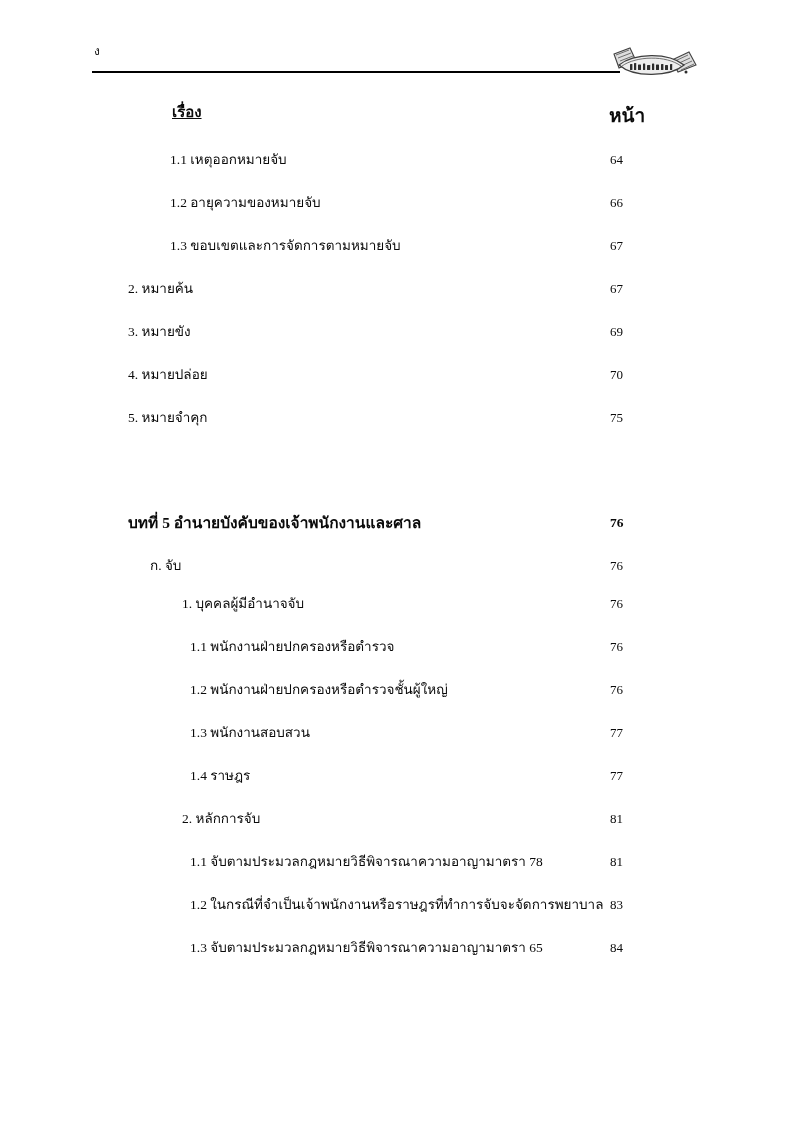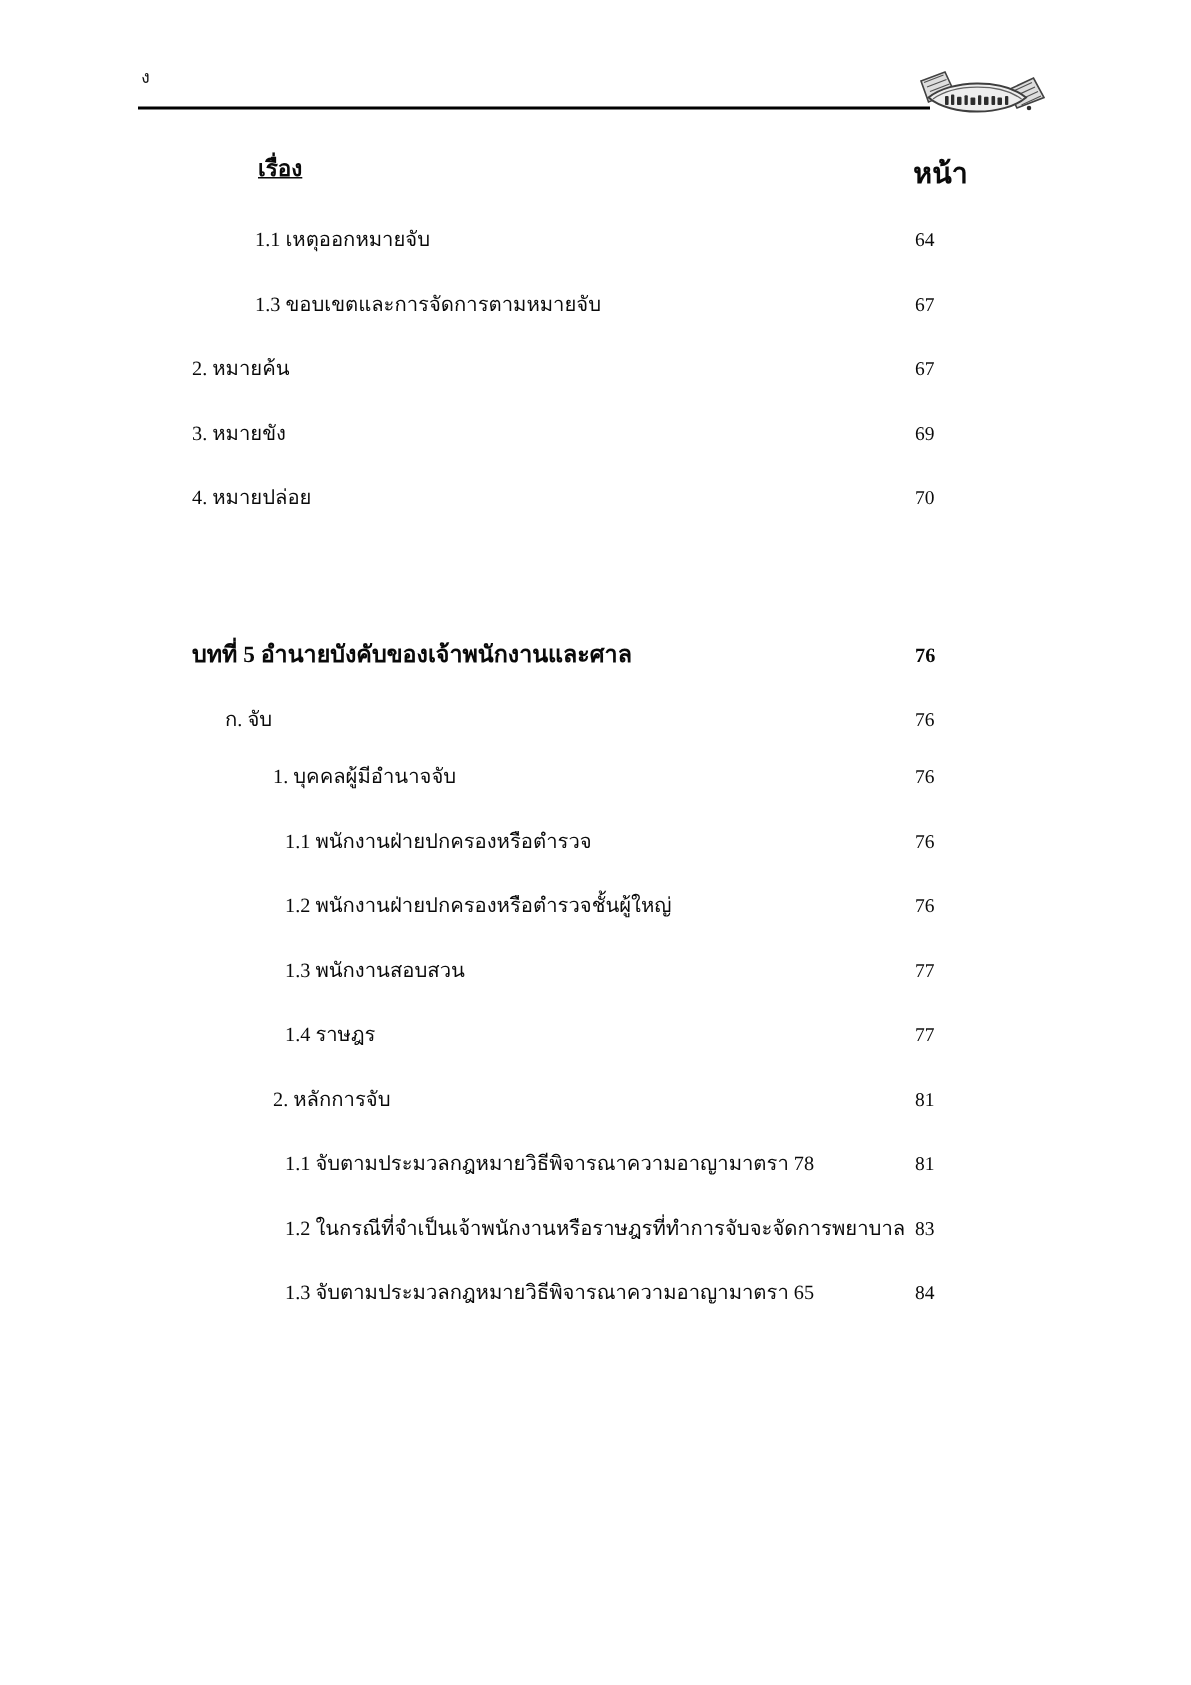--- a/index.html
+++ b/index.html
@@ -192,20 +192,24 @@
     <div class="head-page">หน้า</div>
   </div>
 
   <div class="toc">
 
     <div class="row lvl-2">
       <span class="label">1.1  เหตุออกหมายจับ</span>
       <span class="pageno">64</span>
     </div>
 
+    <div class="row lvl-2">
+      <span class="label">1.2  อายุความของหมายจับ</span>
+      <span class="pageno">66</span>
+    </div>
 
     <div class="row lvl-2">
       <span class="label">1.3  ขอบเขตและการจัดการตามหมายจับ</span>
       <span class="pageno">67</span>
     </div>
 
     <div class="row lvl-1">
       <span class="label">2.  หมายค้น</span>
       <span class="pageno">67</span>
     </div>
@@ -213,20 +217,24 @@
     <div class="row lvl-1">
       <span class="label">3.  หมายขัง</span>
       <span class="pageno">69</span>
     </div>
 
     <div class="row lvl-1">
       <span class="label">4.  หมายปล่อย</span>
       <span class="pageno">70</span>
     </div>
 
+    <div class="row lvl-1">
+      <span class="label">5.  หมายจำคุก</span>
+      <span class="pageno">75</span>
+    </div>
 
     <div class="gap-lg"></div>
 
     <div class="row chapter bold">
       <span class="label">บทที่  5  อำนายบังคับของเจ้าพนักงานและศาล</span>
       <span class="pageno">76</span>
     </div>
 
     <div class="row lvl-a tight">
       <span class="label">ก.  จับ</span>

